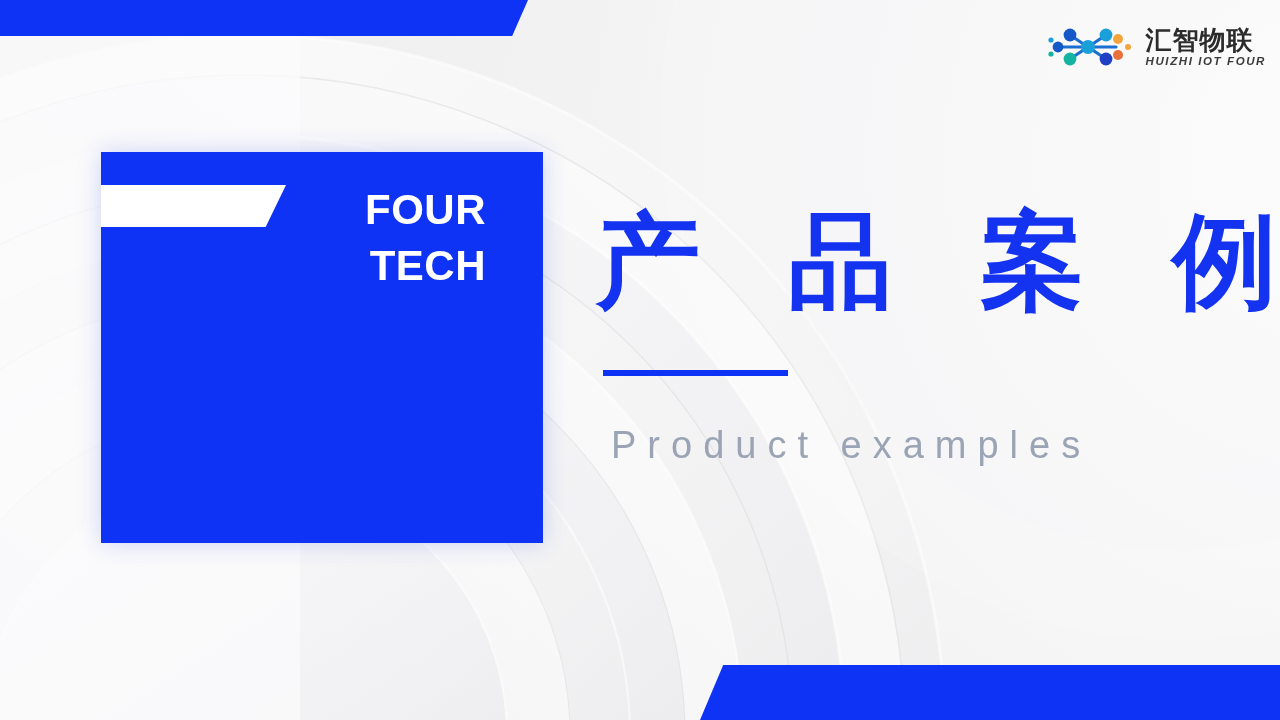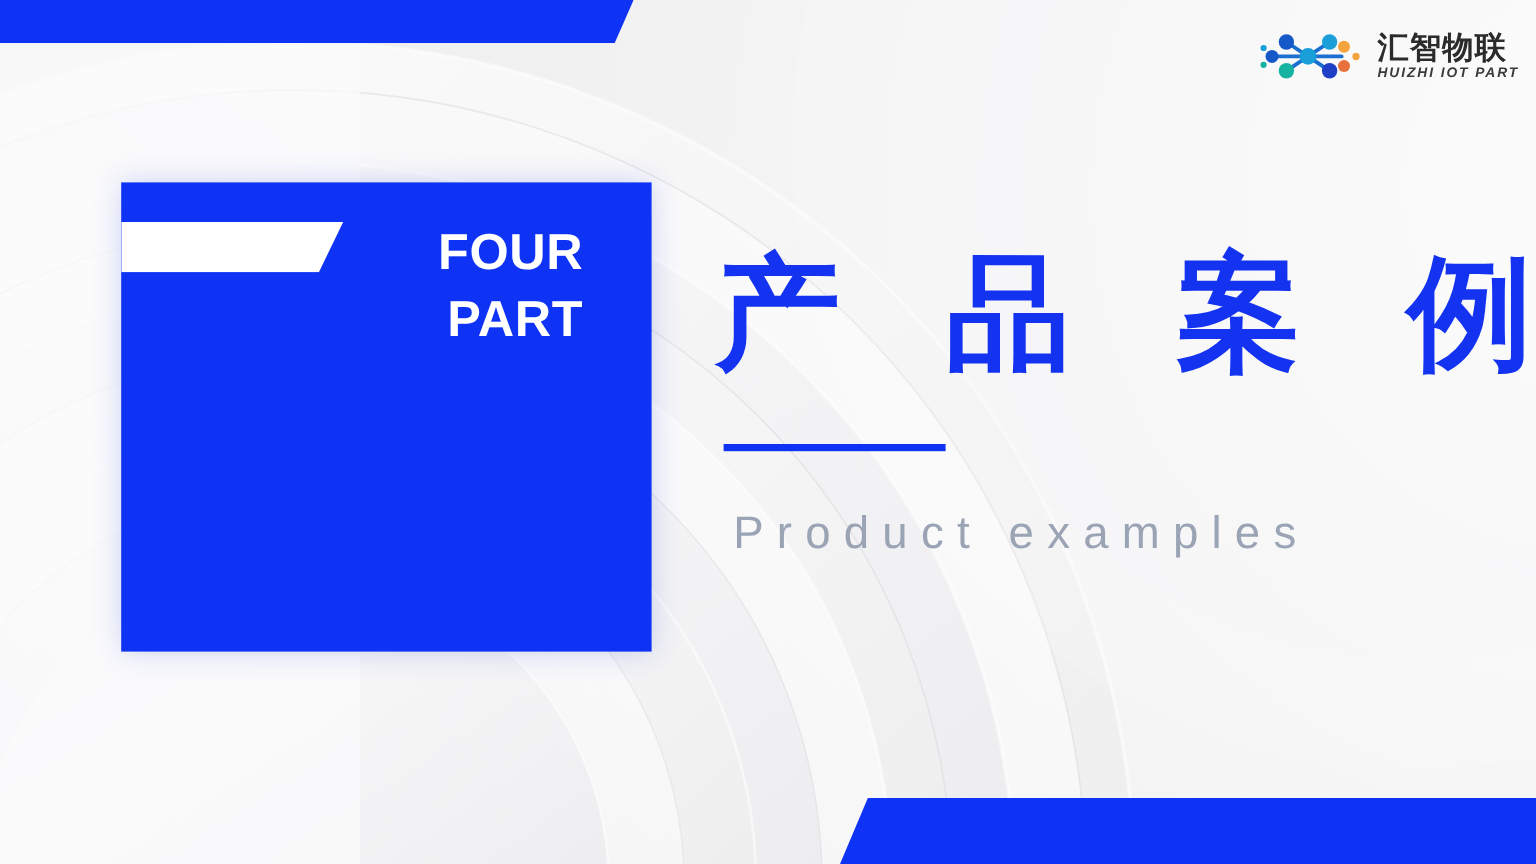--- a/index.html
+++ b/index.html
@@ -216,21 +216,21 @@
     <rect x="0" y="0" width="300" height="720" fill="#fbfbfc" opacity="0.75"></rect>
   </svg>
 
   <div class="bar-top-left"></div>
   <div class="bar-bottom-right"></div>
 
   <div class="panel">
     <div class="panel-bar"></div>
     <div class="panel-part">
       <div>FOUR</div>
-      <div>PART</div>
+      <div>TECH</div>
     </div>
   </div>
 
   <div class="title-cn">产 品 案 例</div>
   <div class="title-rule"></div>
   <div class="subtitle-en">Product examples</div>
 
   <div class="logo">
     <svg class="logo-mark" width="86" height="44" viewBox="0 0 86 44" aria-hidden="true">
       <g stroke="#1b6fd0" stroke-width="3.2" stroke-linecap="round" fill="none">
@@ -248,17 +248,17 @@
       <circle cx="40" cy="22" r="7" fill="#1b9fd8"></circle>
       <circle cx="10" cy="22" r="5.4" fill="#1558c8"></circle>
       <circle cx="70" cy="14" r="5" fill="#f5a33c"></circle>
       <circle cx="70" cy="30" r="5" fill="#e8703a"></circle>
       <circle cx="3" cy="15" r="2.6" fill="#1b9fd8"></circle>
       <circle cx="3" cy="29" r="2.6" fill="#16b3a3"></circle>
       <circle cx="80" cy="22" r="3" fill="#f5a33c"></circle>
     </svg>
     <div class="logo-words">
       <div class="logo-cn">汇智物联</div>
-      <div class="logo-en">HUIZHI IOT PART</div>
+      <div class="logo-en">HUIZHI IOT FOUR</div>
     </div>
   </div>
 
 </div>
 
 </body></html>

